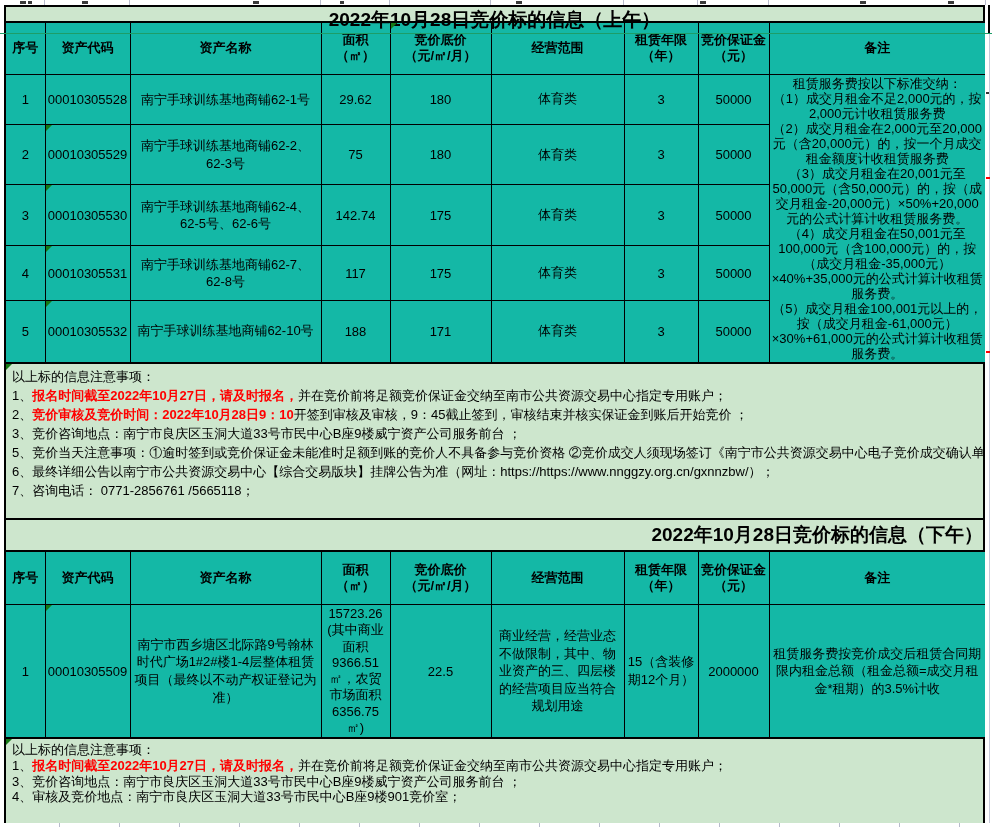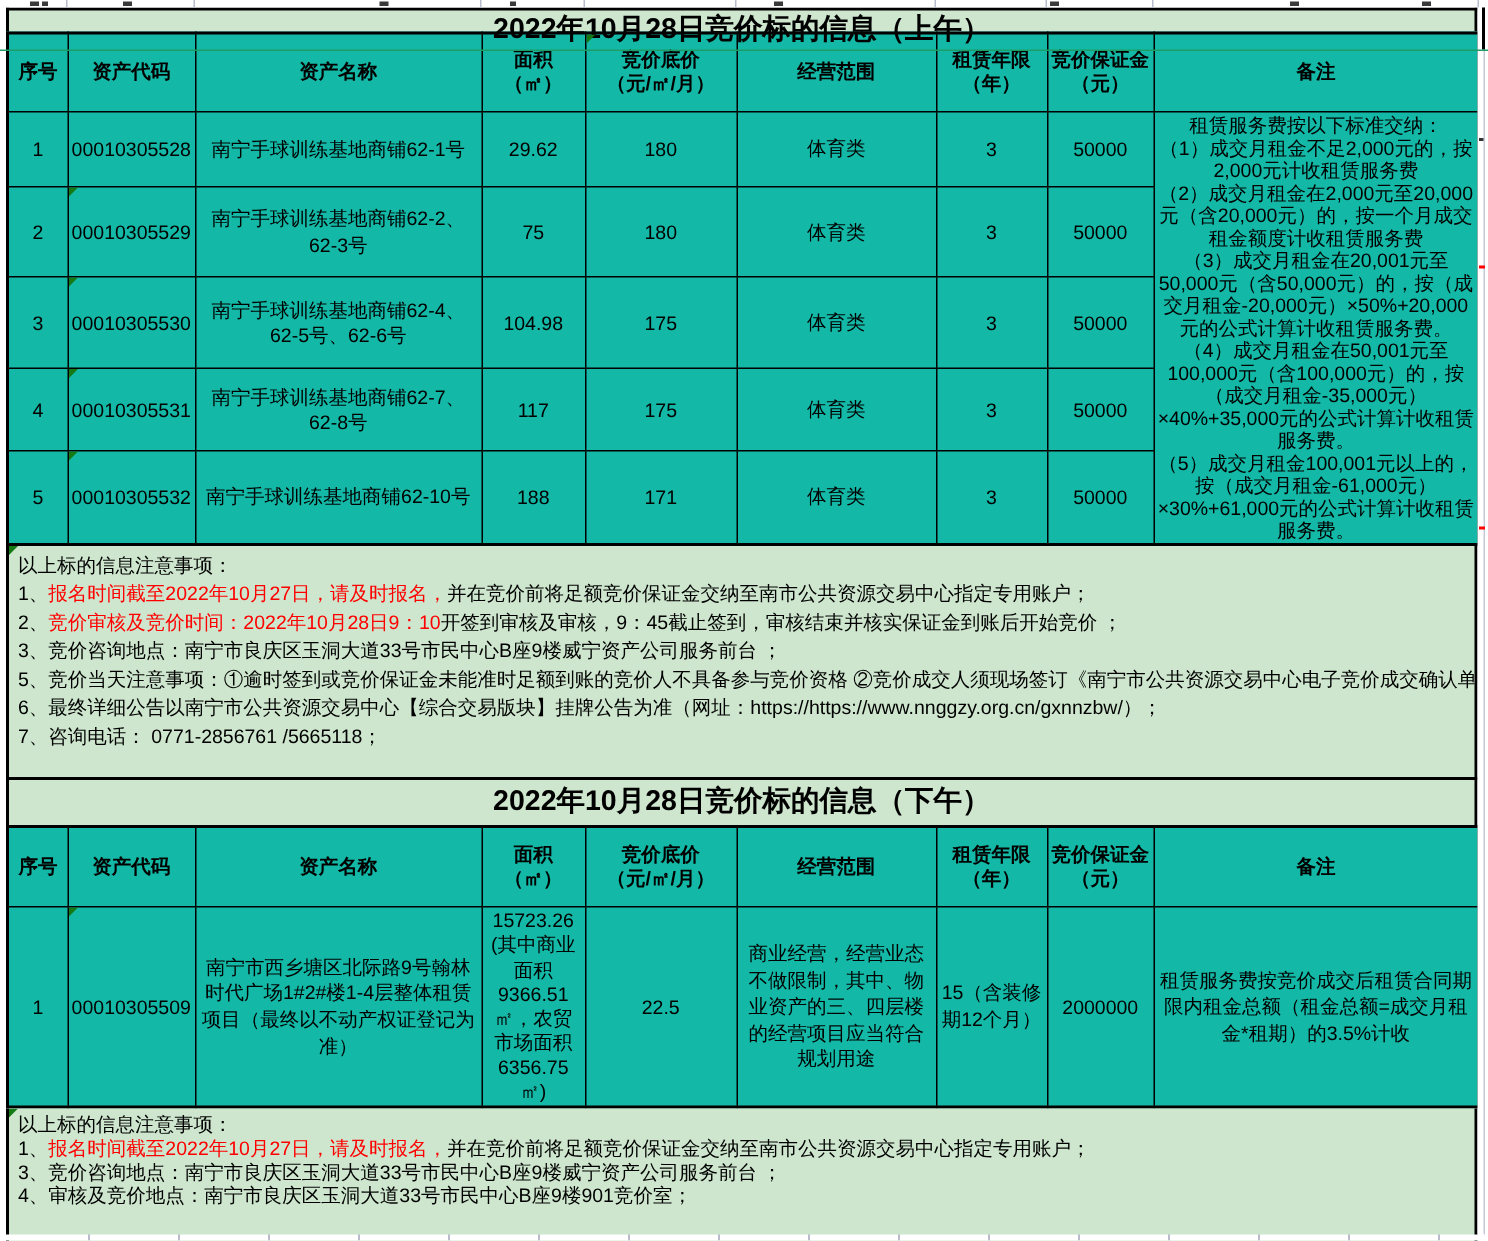--- a/index.html
+++ b/index.html
@@ -25,21 +25,21 @@
   .bottom-strip { position: absolute; left: 0; top: 823px; width: 992px; height: 4px;
     background: repeating-linear-gradient(90deg, #fff 0 59px, #b9bccd 59px 60px); z-index: 6; }
   .teal-line { position: absolute; left: 0; top: 33px; width: 992px; height: 1px; background: #1d9e68; z-index: 7; }
 
   
   .title-bar {
     background: #cde6cd; border: 2px solid #000; border-bottom: none;
     text-align: center; font-weight: bold; font-size: 19px;
   }
   .title-am { height: 16px; line-height: 26px; }
-  .title-pm { height: 30px; line-height: 29px; border-top: none; }
+  .title-pm { height: 30px; line-height: 29px; border-top: none; text-align: right; }
 
   
   table.t { border-collapse: collapse; table-layout: fixed; width: 981px; background: #14b8a6; }
   table.t { border: 2px solid #000; }
   table.t th, table.t td {
     border: 1px solid #000; text-align: center; vertical-align: middle;
     font-size: 13px; padding: 1px 2px; position: relative; overflow: hidden;
   }
   table.t th { font-weight: bold; white-space: pre-line; line-height: 1.25; }
   .hdr-am { height: 52px; }
@@ -60,21 +60,21 @@
     border-top: 6px solid #157a15; border-right: 6px solid transparent; }
 
   
   .notes {
     background: #cde6cd; border: 2px solid #000; border-top: none;
     padding: 3px 4px 0 6px; font-size: 13px; overflow: hidden; position: relative;
   }
   .notes-am { height: 156px; line-height: 19px; }
   .notes-pm { height: 128px; line-height: 15.8px; }
   .nl { white-space: nowrap; }
-  .nr { color: #ff0000; font-weight: normal; }
+  .nr { color: #ff0000; font-weight: bold; }
 </style>
 </head>
 <body>
 
 <div class="top-strip">
   <i class="vgrid" style="left:44px"></i>
     <i class="vgrid" style="left:129px"></i>
   <i class="vgrid" style="left:320px"></i>
     <i class="vgrid" style="left:389px"></i>
   <i class="vgrid" style="left:490px"></i>
@@ -159,21 +159,21 @@
         <td>75</td>
         <td>180</td>
         <td>体育类</td>
         <td>3</td>
         <td>50000</td>
       </tr>
       <tr class="h54">
         <td>3</td>
         <td>00010305530<i class="tri"></i></td>
         <td class="name-cell">南宁手球训练基地商铺62-4、62-5号、62-6号</td>
-        <td>104.98</td>
+        <td>142.74</td>
         <td>175</td>
         <td>体育类</td>
         <td>3</td>
         <td>50000</td>
       </tr>
       <tr class="h48">
         <td>4</td>
         <td>00010305531<i class="tri"></i></td>
         <td class="name-cell">南宁手球训练基地商铺62-7、62-8号</td>
         <td>117</td>

